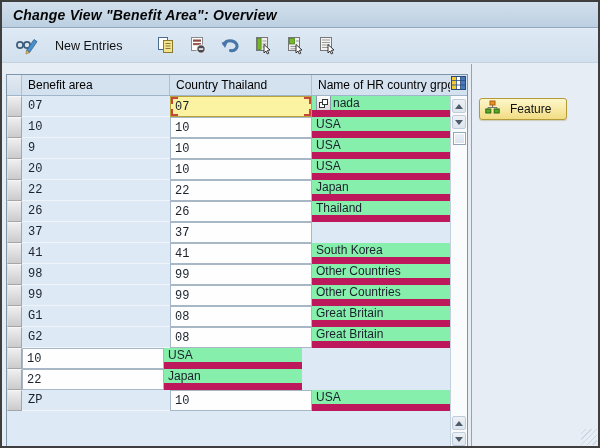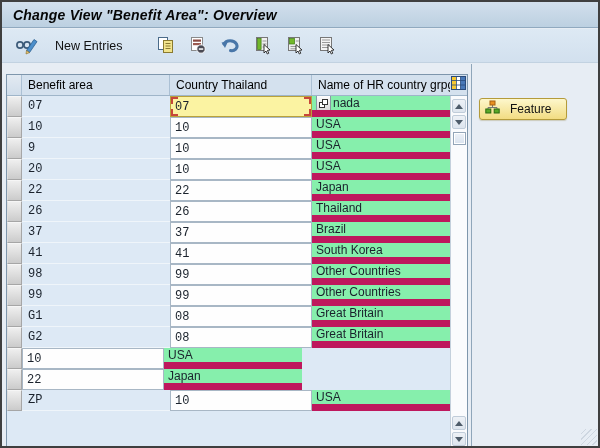--- a/index.html
+++ b/index.html
@@ -275,23 +275,20 @@
     <div class="cell c1">26</div>
     <div class="cell c2">26</div>
     <div class="cell c3">
                 <span>Thailand</span>
               </div>
   </div>
             <div class="trow">
     <div class="selcell"></div>
     <div class="cell c1">37</div>
     <div class="cell c2">37</div>
-    <div class="cell c3">
-                <span>Brazil</span>
-              </div>
   </div>
             <div class="trow">
     <div class="selcell"></div>
     <div class="cell c1">41</div>
     <div class="cell c2">41</div>
     <div class="cell c3">
                 <span>South Korea</span>
               </div>
   </div>
             <div class="trow">

